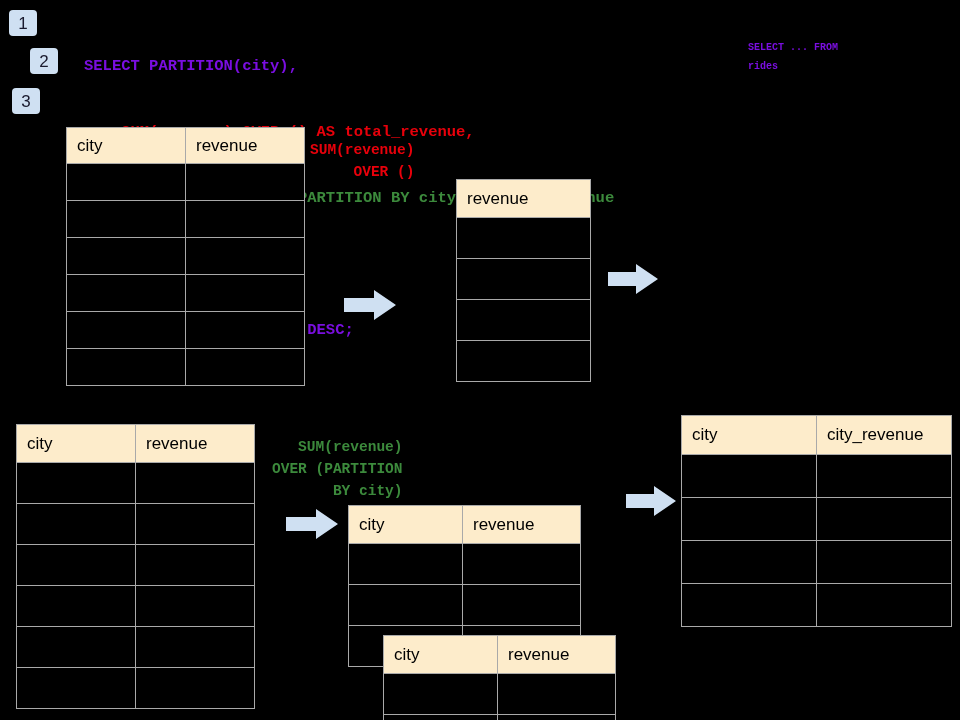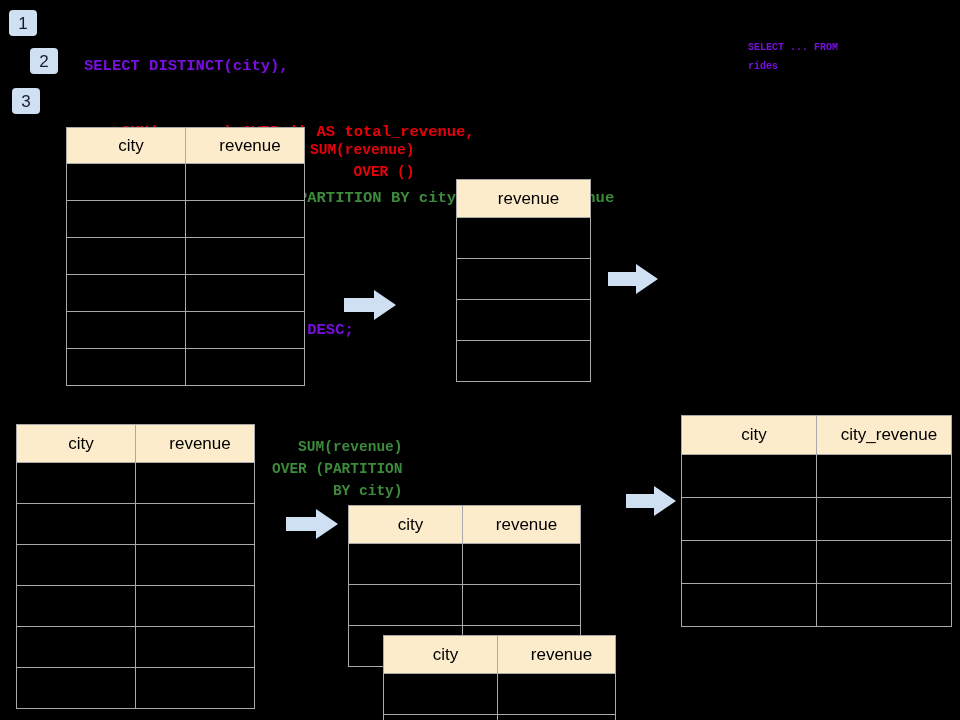--- a/index.html
+++ b/index.html
@@ -79,21 +79,21 @@
     border: 1px solid #a9a9a9;
     padding: 0;
     background: #000000;
   }
   .tbl th {
     background: #fdeccb;
     color: #000000;
     font-family: "Liberation Sans", sans-serif;
     font-weight: normal;
     font-size: 17px;
-    text-align: center;
+    text-align: left;
     padding: 0 0 0 10px;
   }
 
   
   .arrow {
     position: absolute;
     display: block;
   }
 </style>
 </head>
@@ -105,21 +105,21 @@
       <span>1</span>
     </div>
   <div class="badge" style="left:30px; top:48px;">
       <span>2</span>
     </div>
   <div class="badge" style="left:12px; top:88px;">
       <span>3</span>
     </div>
 
   <div class="code" style="left:84px; top:11px;">
-    <div class="kw">SELECT DISTINCT(city),</div>
+    <div class="kw">SELECT PARTITION(city),</div>
     <div class="red">    SUM(revenue) OVER () AS total_revenue,</div>
     <div class="grn">    SUM(revenue) OVER (PARTITION BY city) as city_revenue</div>
     <div class="kw">  FROM rides</div>
     <div class="kw">  ORDER by city_revenue DESC;</div>
   </div>
 
   <div class="note-small" style="left:748px; top:38px;">SELECT ... FROM
 rides</div>
 
   <div class="anno red" style="left:310px; top:139px;">SUM(revenue)

